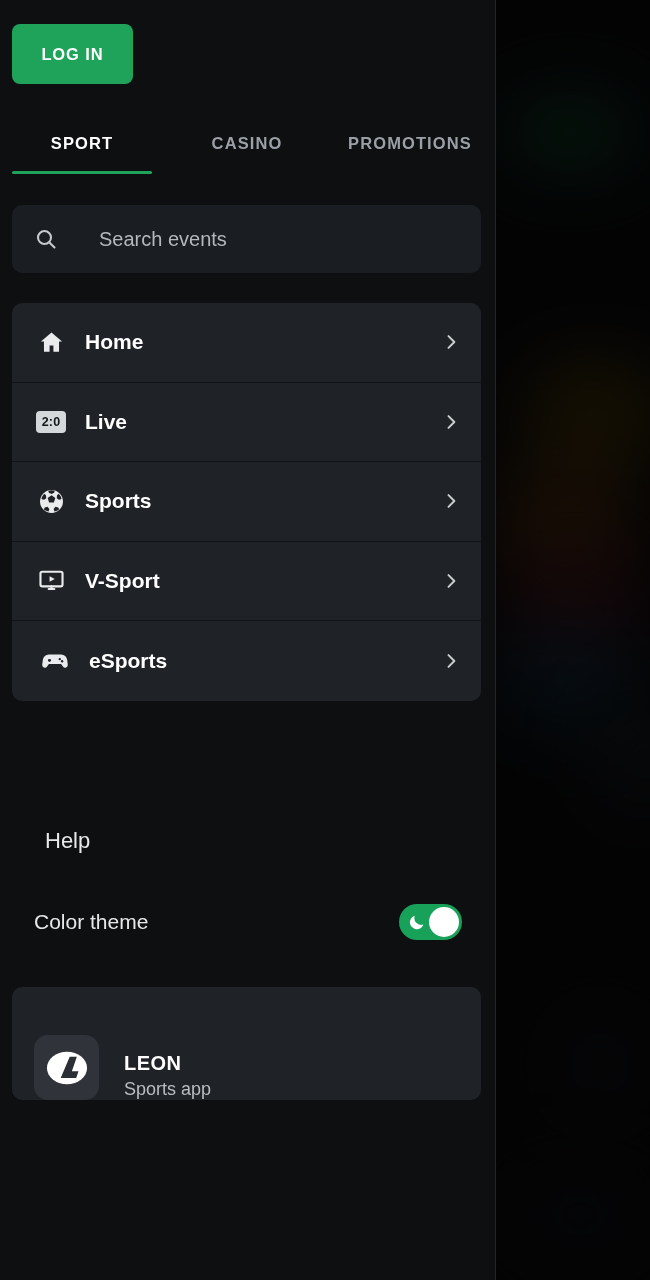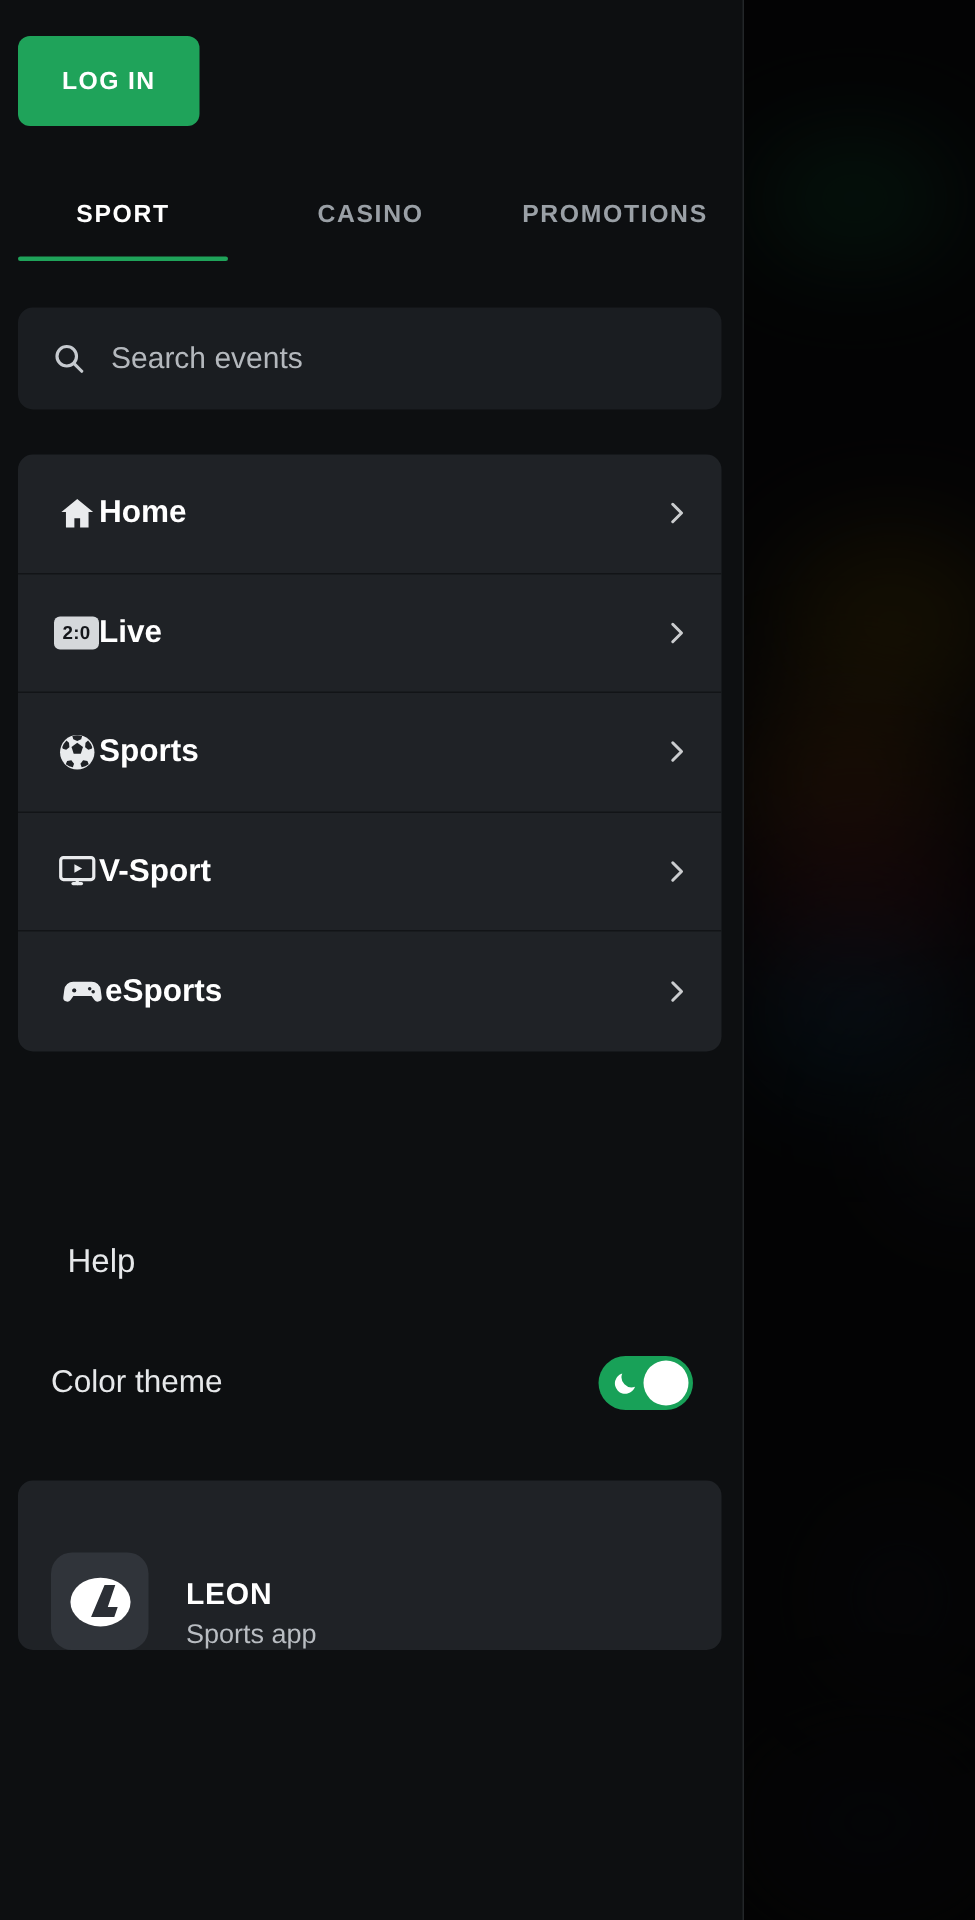--- a/index.html
+++ b/index.html
@@ -70,21 +70,21 @@
   }
   #tab-sport       { left:12px;  width:140px; }
   #tab-casino      { left:180px; width:134px; }
   #tab-promotions  { left:330px; width:160px; }
 
   
   #search-box {
     position:absolute; left:12px; top:205px;
     width:469px; height:68px;
     background:#1a1d21; border-radius:10px;
-    display:flex; align-items:center; cursor:text;
+    display:flex; align-items:center; cursor:text;gap:25px;
   }
   #search-icon { margin-left:22px; width:24px; height:24px; flex:none; }
   #search-input-text {
     margin-left:16px; font-size:20px; color:#b4b8bd;
   }
 
   
   #menu {
     position:absolute; left:12px; top:303px;
     width:469px;
@@ -99,20 +99,21 @@
     padding:0 20px 0 24px;
     cursor:pointer;
     border-bottom:1px solid #121417;
   }
   .menu-item:last-child { border-bottom:none;padding-left:28px; }
   .mi-icon {
     width:30px; height:30px; flex:none;
     display:flex; align-items:center; justify-content:center;
   }
   .mi-label {
+    margin-left:19px;
     font-size:21px; font-weight:700; color:#ffffff;
     flex:1;
   }
   .mi-chevron { width:20px; height:20px; flex:none; opacity:.85; }
 
   
   .score-badge {
     width:32px; height:22px; border-radius:4px;
     background:#d5d8db; color:#14161a;
     font-size:12.5px; font-weight:700;

